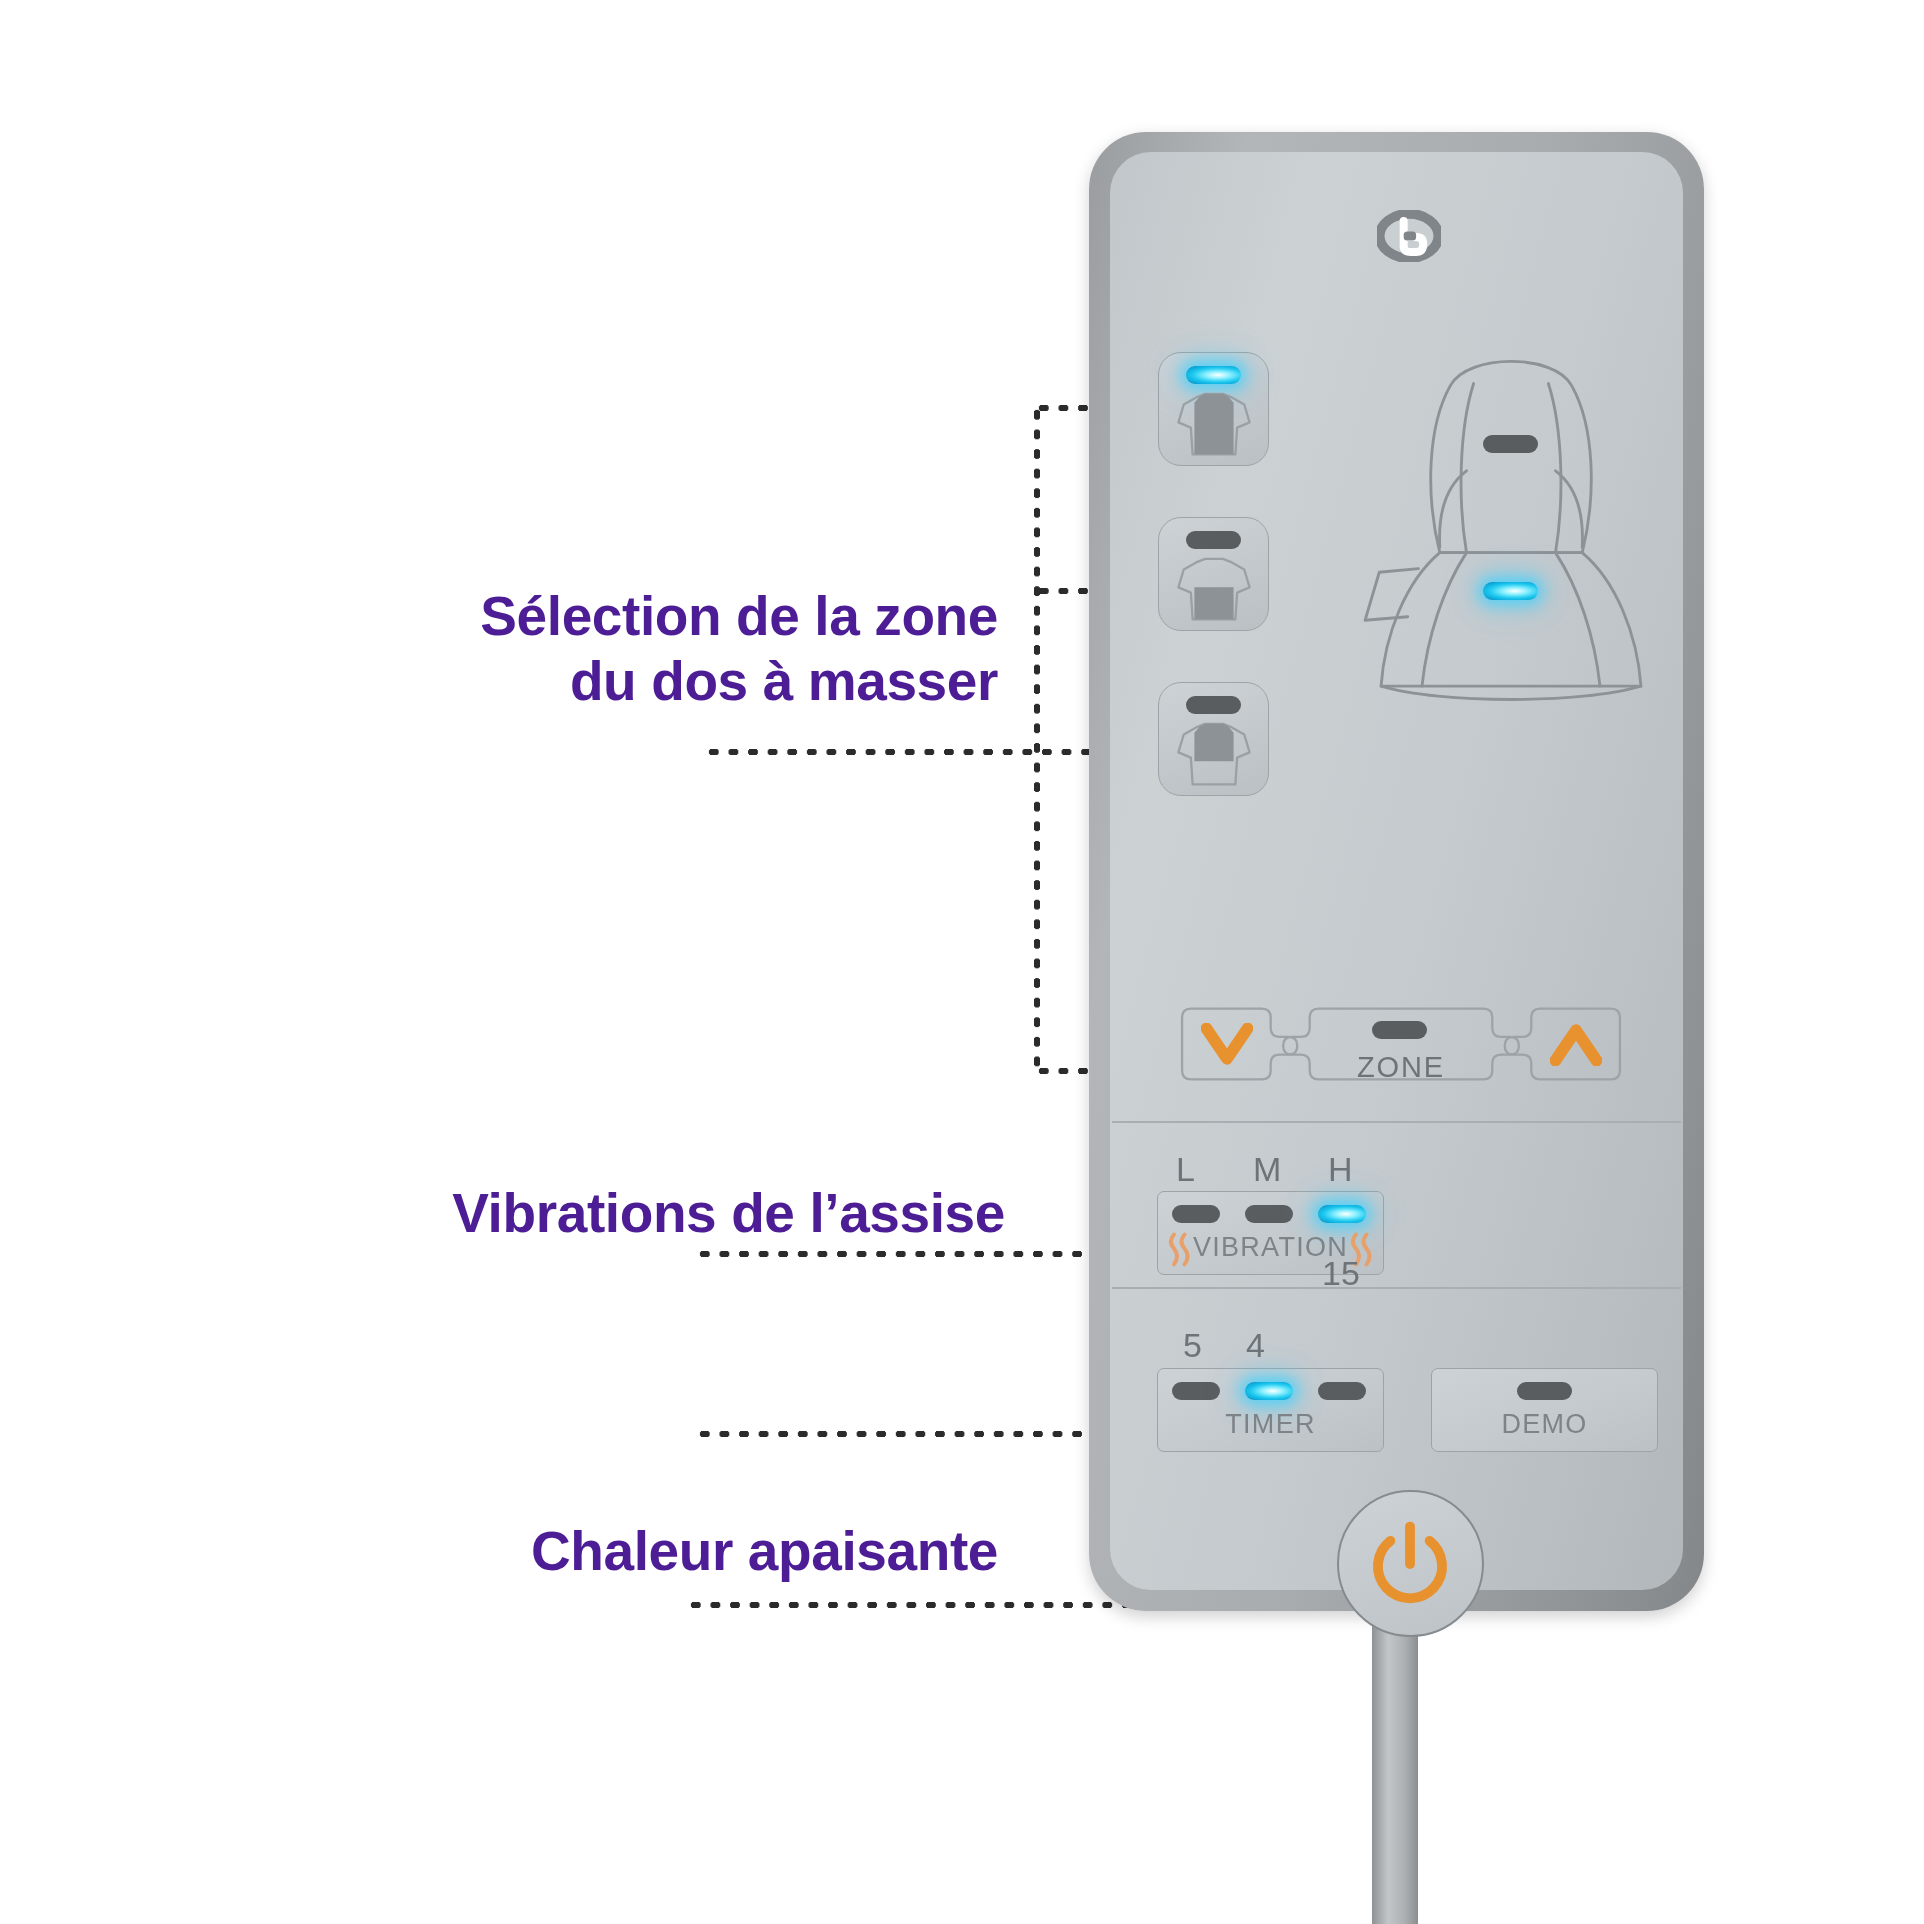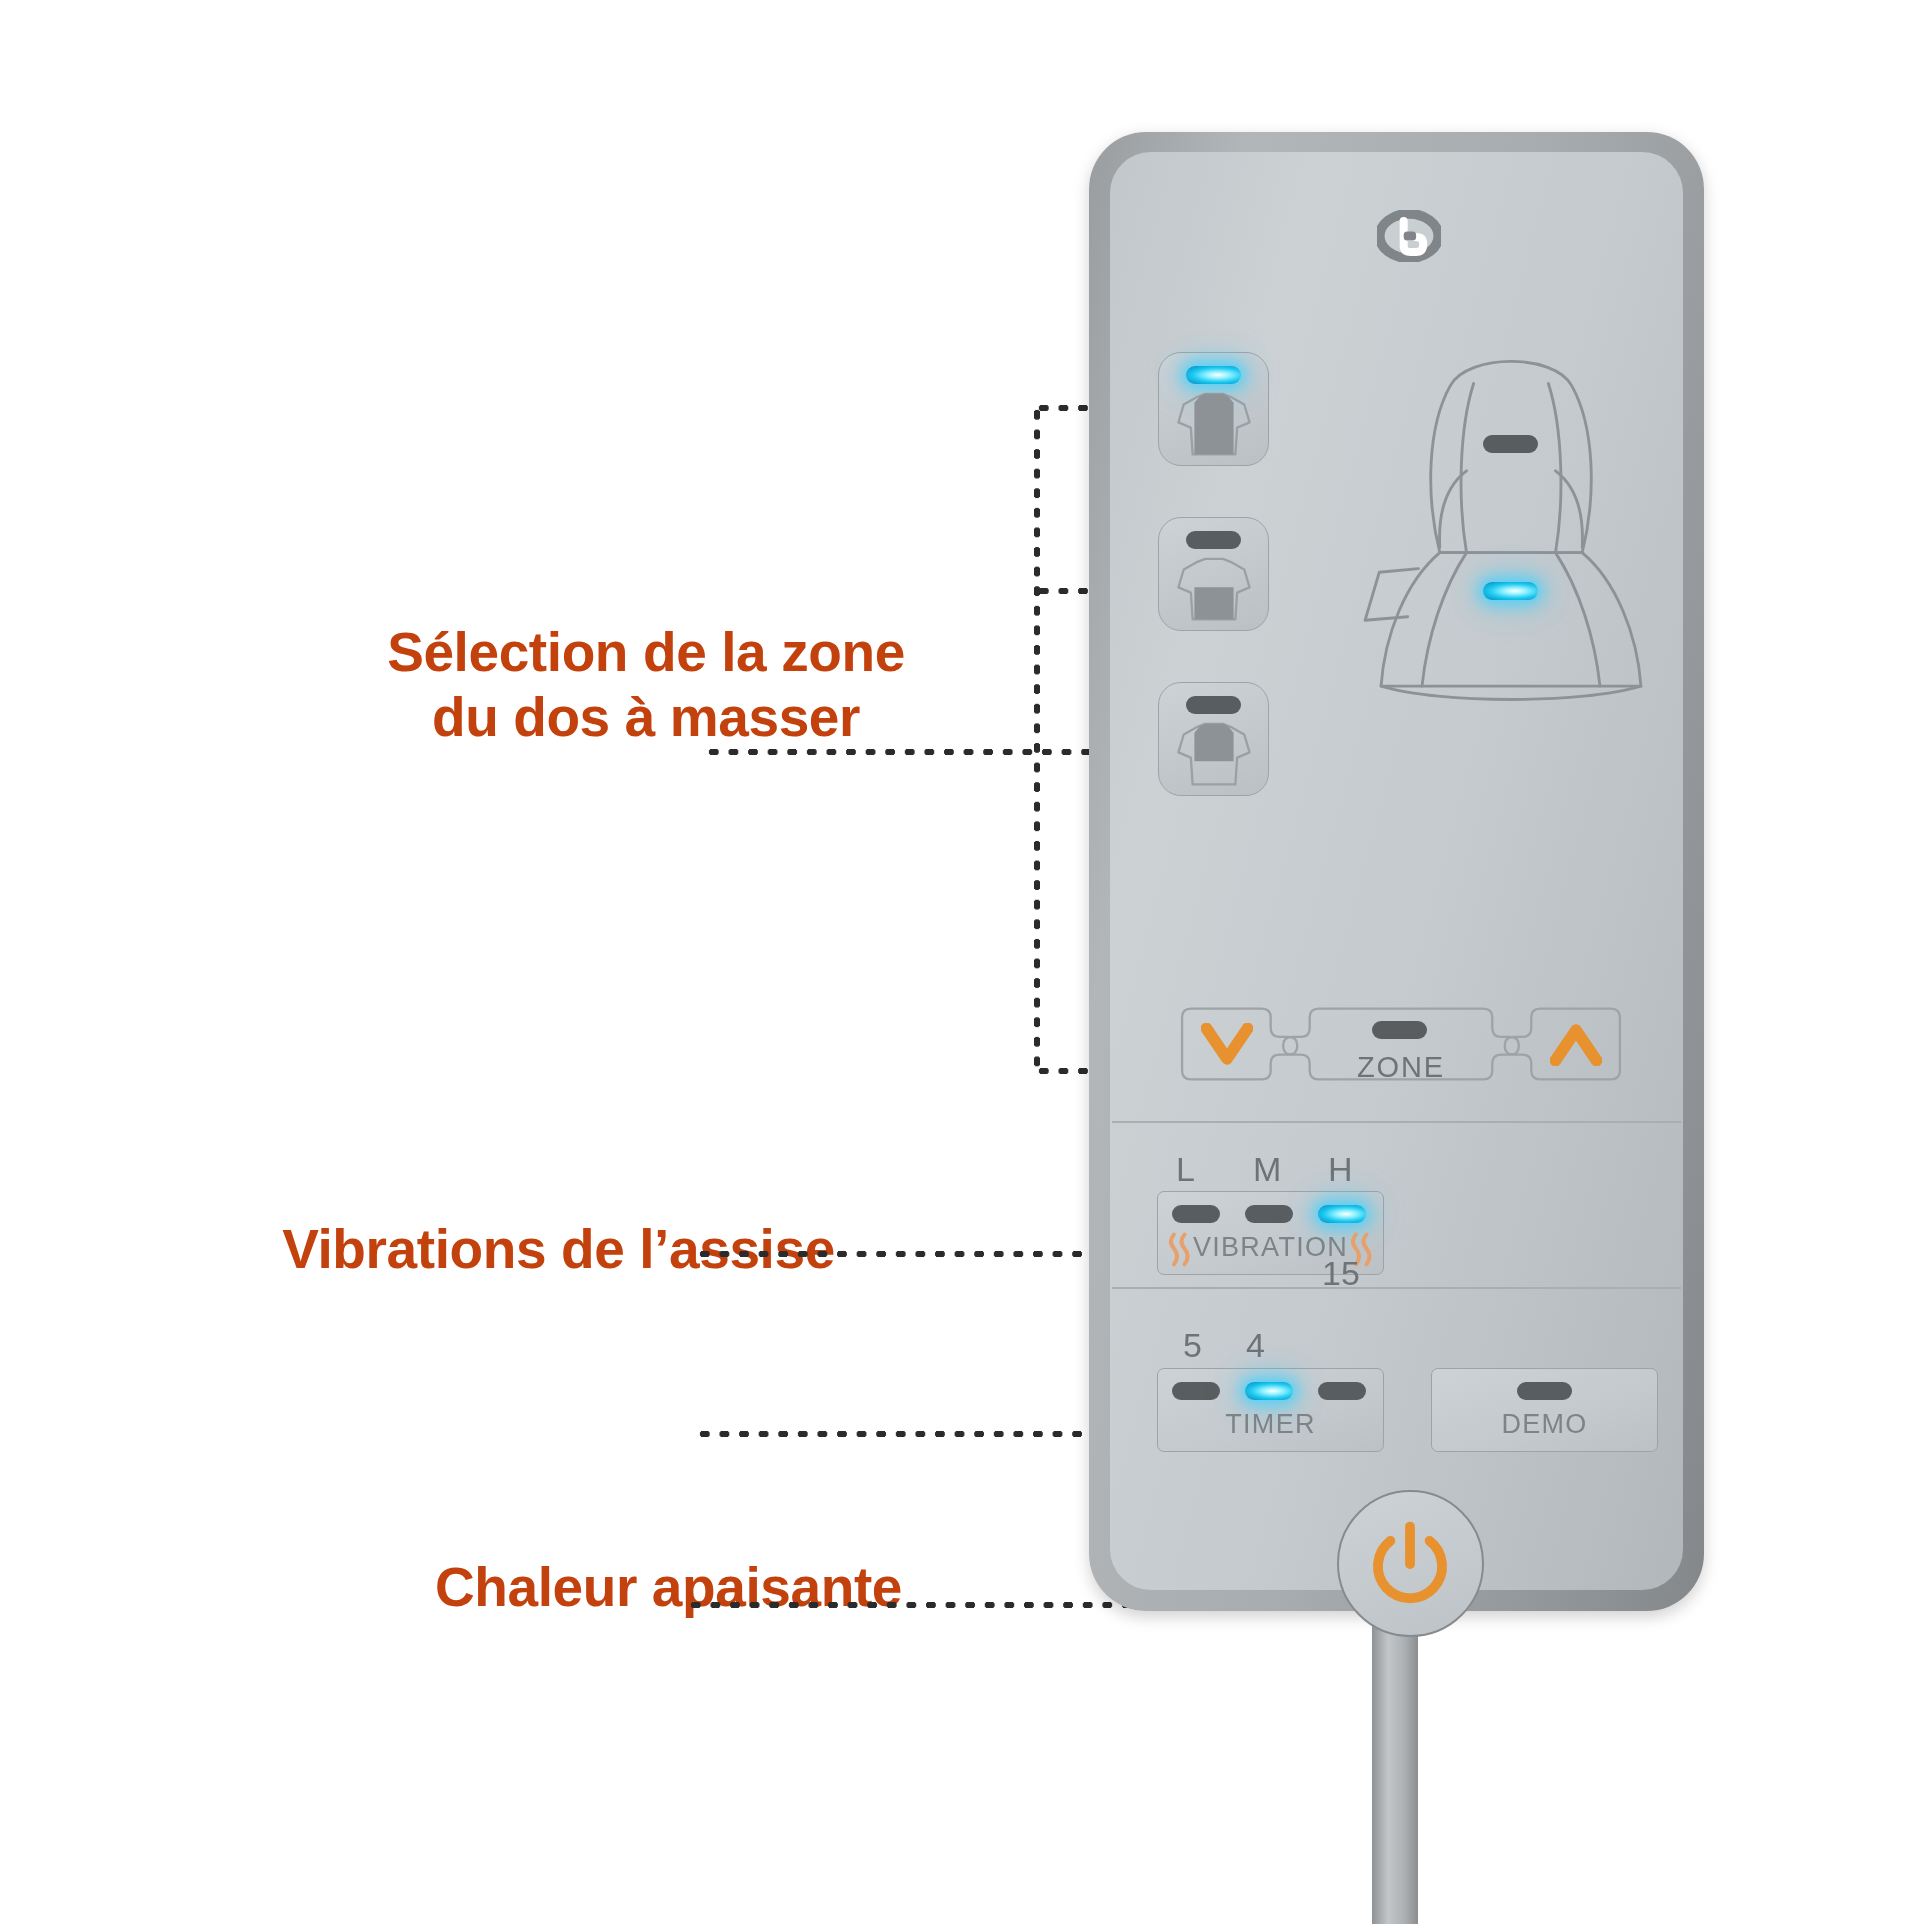--- a/index.html
+++ b/index.html
@@ -8,31 +8,30 @@
     background:#ffffff;
     font-family:"Liberation Sans", sans-serif;
     overflow:hidden;
     position:relative;
   }
   .stage{position:absolute;left:0;top:0;width:1925px;height:1925px;}
 
   
   .anno{
     position:absolute;
-    color:#c2410c;
+    color:#4c1d95;
     font-weight:bold;
     letter-spacing:-0.4px;
     line-height:1.18;
-    text-align:center;
+    text-align:right;
     white-space:pre-line;
     font-family:"Liberation Sans", sans-serif;
-    margin-top:36px;
   }
   #anno-zone{ left:294px; top:584px; width:704px; font-size:55px; }
-  #anno-vib { left:135px; top:1181px; width:847px; font-size:55px; }
+  #anno-vib { left:158px; top:1181px; width:847px; font-size:55px; }
   #anno-timer{left:134px; top:1341px; width:864px; font-size:55px; }
   #anno-heat{ left:339px; top:1519px; width:659px; font-size:55px; }
 
   
   .dot-h{
     position:absolute;height:6.2px;
     background-image:radial-gradient(circle, #2b2b2b 45%, rgba(0,0,0,0) 48%);
     background-size:19.6px 6.2px;background-repeat:repeat-x;
   }
   .dot-v{

